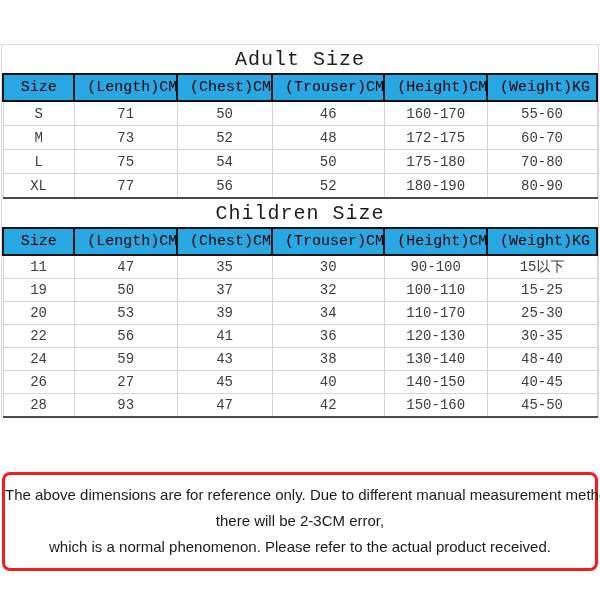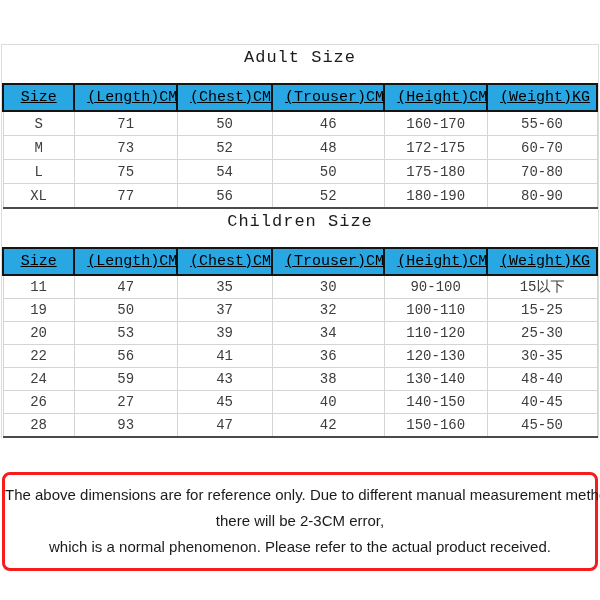--- a/index.html
+++ b/index.html
@@ -9,38 +9,37 @@
     overflow:hidden;
   }
   .sheet{position:relative;width:600px;height:600px;background:#fff;}
 
   .tables-box{
     position:absolute;top:44px;left:1px;right:1px;
     border:1px solid #dcdcdc;border-bottom:none;
     background:#fff;
   }
   .table-title{
-    margin:0;padding:3px 0 16px 0;
+    margin:0;padding:3px 0 2px 0;
     text-align:center;
-    font-size:17px;font-weight:normal;letter-spacing:1px;
+    font-size:20px;font-weight:normal;letter-spacing:1px;
     color:#1c1c1c;
   }
   table.size-table{
     width:100%;border-collapse:collapse;table-layout:fixed;
     border-bottom:2px solid #4a4a4a;
   }
   table.size-table th{
     background:#29a7e3;
     border:2px solid #141414;
     color:#000;
     font-size:15px;font-weight:normal;
     padding:4px 12px;
     white-space:nowrap;
     text-align:center;
-    text-decoration:underline;
   }
   table.size-table td{
     border:1px solid #d4d4d4;
     color:#3d3d3d;
     font-size:14px;
     text-align:center;
     padding:0;
     white-space:nowrap;
   }
   #adult-table td{height:23px;}
@@ -160,21 +159,21 @@
             <td>37</td>
             <td>32</td>
             <td>100-110</td>
             <td>15-25</td>
           </tr>
           <tr>
             <td>20</td>
             <td>53</td>
             <td>39</td>
             <td>34</td>
-            <td>110-120</td>
+            <td>110-170</td>
             <td>25-30</td>
           </tr>
           <tr>
             <td>22</td>
             <td>56</td>
             <td>41</td>
             <td>36</td>
             <td>120-130</td>
             <td>30-35</td>
           </tr>

